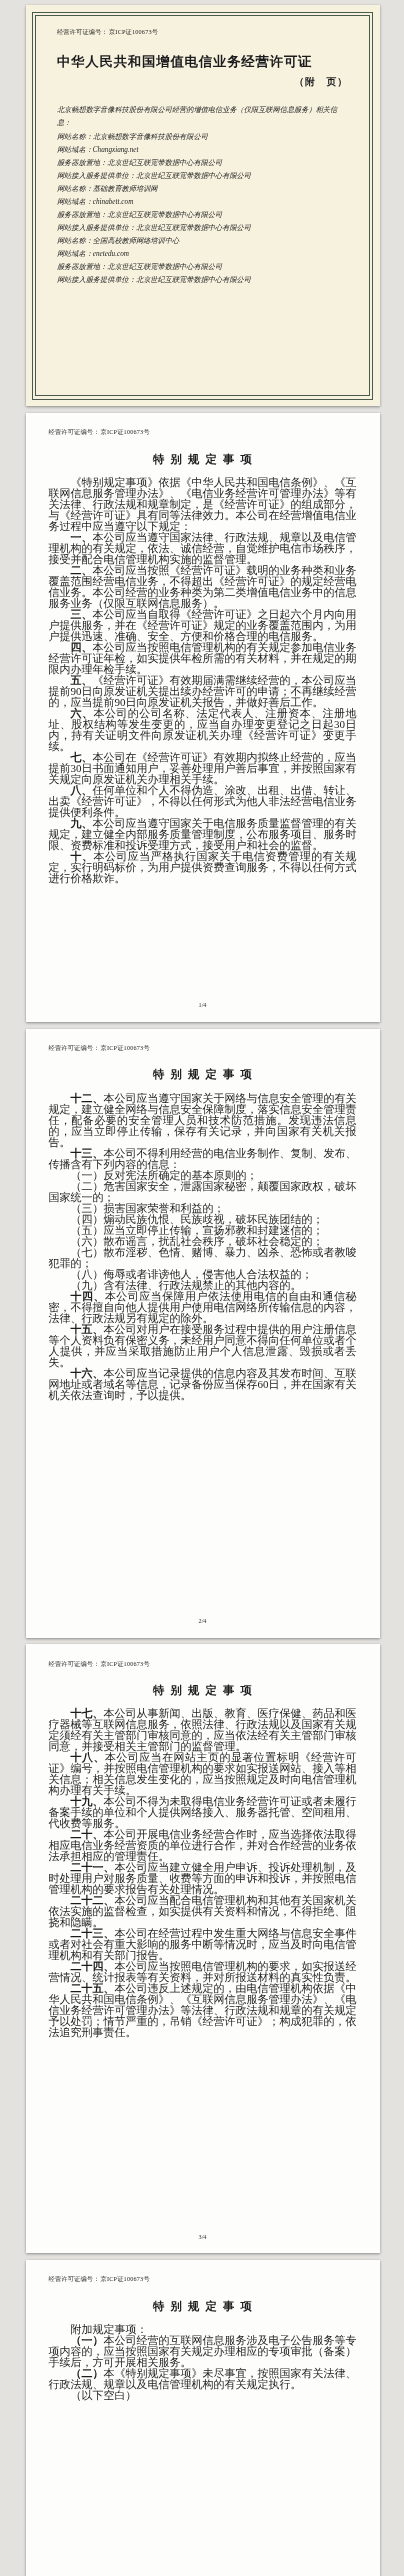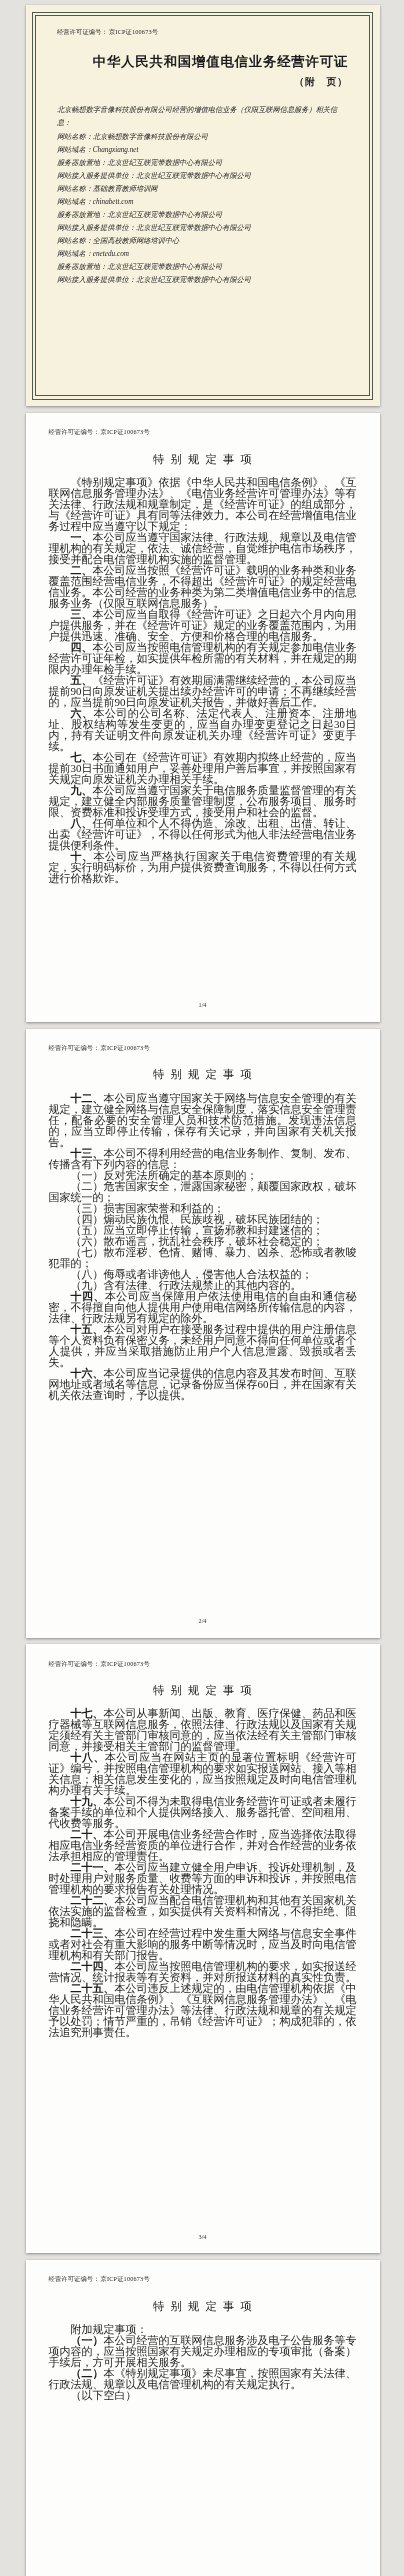--- a/index.html
+++ b/index.html
@@ -19,35 +19,35 @@
     box-shadow:0 0.5px 2.6px rgba(0,0,0,.38), 0 0 0.5px rgba(0,0,0,.4);
   }
   
   .page.cert { height:401px; background:#f7f2de; padding:6.7px; }
   .cert-frame { height:100%; border:1.5px solid #4a5a4e; padding:2.1px; }
   .cert-frame-inner { height:100%; border:0.5px solid #4a5a4e; padding:12.4px 20.6px; }
   .hdr { font-size:6.2px; letter-spacing:0.2px; color:#262626; }
   .hdr .num { margin-left:1px; }
   .cert .hdr { margin-bottom:15.5px; }
   .cert-title {
-    font-size:13.4px; font-weight:bold; text-align:right;
+    font-size:13.4px; font-weight:bold; text-align:left;
     letter-spacing:0.8px; line-height:1.35;
   }
   .cert-sub {
     font-size:9.8px; font-weight:bold; text-align:right;
     margin-top:5.2px; letter-spacing:1px;
   }
   .cert-body { margin-top:14.4px; font-size:7.2px; line-height:13px;font-style:italic; }
   .cert-intro { margin-bottom:1px; }
   .site-row { }
   .site-row .lbl { }
   
   .page.prov { height:609px; padding:15.5px 23px 0; }
   .prov-title {
-    text-align:center; font-size:11.3px; font-weight:normal;
+    text-align:center; font-size:11.3px; font-weight:bold;
     letter-spacing:6.2px; margin:14.4px 0 10.3px; text-indent:6.2px;
   }
   .prov-body { font-size:11px; line-height:11px; text-align:justify; }
   .para { text-indent:2em; }
   .para b { font-weight:bold; }
   .para.sub { }
   .pagenum {
     position:absolute; bottom:13.4px; left:0; right:0;
     text-align:center; font-size:6.2px; color:#2e2e2e;
   }
@@ -91,22 +91,22 @@
         <h2 class="prov-title">特别规定事项</h2>
         <div class="prov-body">
           <p class="para">《特别规定事项》依据《中华人民共和国电信条例》、《互联网信息服务管理办法》、《电信业务经营许可管理办法》等有关法律、行政法规和规章制定，是《经营许可证》的组成部分，与《经营许可证》具有同等法律效力。本公司在经营增值电信业务过程中应当遵守以下规定：</p>
           <p class="para"><b>一、</b>本公司应当遵守国家法律、行政法规、规章以及电信管理机构的有关规定，依法、诚信经营，自觉维护电信市场秩序，接受并配合电信管理机构实施的监督管理。</p>
           <p class="para"><b>二、</b>本公司应当按照《经营许可证》载明的业务种类和业务覆盖范围经营电信业务，不得超出《经营许可证》的规定经营电信业务。本公司经营的业务种类为第二类增值电信业务中的信息服务业务（仅限互联网信息服务）。</p>
           <p class="para"><b>三、</b>本公司应当自取得《经营许可证》之日起六个月内向用户提供服务，并在《经营许可证》规定的业务覆盖范围内，为用户提供迅速、准确、安全、方便和价格合理的电信服务。</p>
           <p class="para"><b>四、</b>本公司应当按照电信管理机构的有关规定参加电信业务经营许可证年检，如实提供年检所需的有关材料，并在规定的期限内办理年检手续。</p>
           <p class="para"><b>五、</b>《经营许可证》有效期届满需继续经营的，本公司应当提前90日向原发证机关提出续办经营许可的申请；不再继续经营的，应当提前90日向原发证机关报告，并做好善后工作。</p>
           <p class="para"><b>六、</b>本公司的公司名称、法定代表人、注册资本、注册地址、股权结构等发生变更的，应当自办理变更登记之日起30日内，持有关证明文件向原发证机关办理《经营许可证》变更手续。</p>
           <p class="para"><b>七、</b>本公司在《经营许可证》有效期内拟终止经营的，应当提前30日书面通知用户，妥善处理用户善后事宜，并按照国家有关规定向原发证机关办理相关手续。</p>
+          <p class="para"><b>八、</b>任何单位和个人不得伪造、涂改、出租、出借、转让、出卖《经营许可证》，不得以任何形式为他人非法经营电信业务提供便利条件。</p>
           <p class="para"><b>九、</b>本公司应当遵守国家关于电信服务质量监督管理的有关规定，建立健全内部服务质量管理制度，公布服务项目、服务时限、资费标准和投诉受理方式，接受用户和社会的监督。</p>
-          <p class="para"><b>八、</b>任何单位和个人不得伪造、涂改、出租、出借、转让、出卖《经营许可证》，不得以任何形式为他人非法经营电信业务提供便利条件。</p>
           <p class="para"><b>十、</b>本公司应当严格执行国家关于电信资费管理的有关规定，实行明码标价，为用户提供资费查询服务，不得以任何方式进行价格欺诈。</p>
         </div>
         <div class="pagenum">1/4</div>
       </section><section class="page prov">
         <div class="hdr"><span>经营许可证编号：</span><span class="num">京ICP证100673号</span></div>
         <h2 class="prov-title">特别规定事项</h2>
         <div class="prov-body">
           <p class="para"><b>十二、</b>本公司应当遵守国家关于网络与信息安全管理的有关规定，建立健全网络与信息安全保障制度，落实信息安全管理责任，配备必要的安全管理人员和技术防范措施。发现违法信息的，应当立即停止传输，保存有关记录，并向国家有关机关报告。</p>
           <p class="para"><b>十三、</b>本公司不得利用经营的电信业务制作、复制、发布、传播含有下列内容的信息：</p>
           <p class="para sub">（一）反对宪法所确定的基本原则的；</p>

